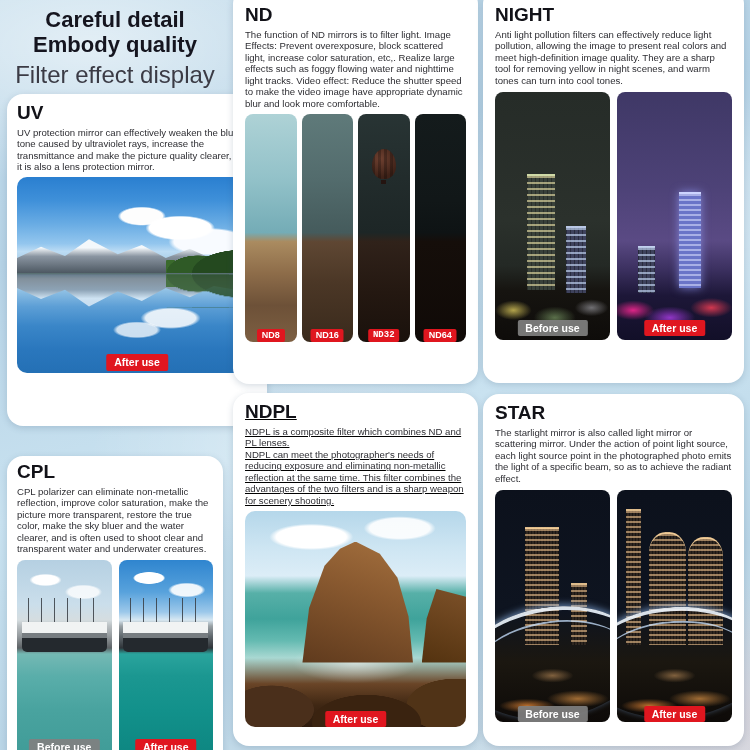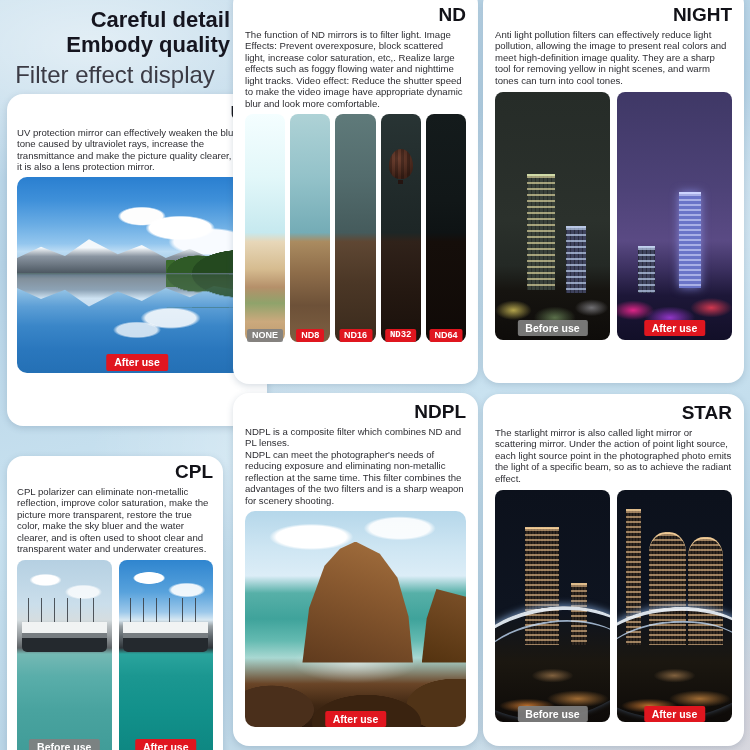--- a/index.html
+++ b/index.html
@@ -6,25 +6,25 @@
   .canvas{position:relative;width:750px;height:750px;overflow:hidden;
     font-family:"Liberation Sans",sans-serif;
     background:
       radial-gradient(420px 200px at 12% 6%, rgba(255,255,255,.55), rgba(255,255,255,0) 70%),
       radial-gradient(380px 180px at 85% 28%, rgba(255,255,255,.4), rgba(255,255,255,0) 70%),
       radial-gradient(300px 160px at 40% 60%, rgba(255,255,255,.35), rgba(255,255,255,0) 70%),
       radial-gradient(360px 200px at 95% 96%, rgba(235,190,190,.35), rgba(255,255,255,0) 70%),
       linear-gradient(165deg,#c4ddec 0%,#b6d3e6 28%,#c9e2f0 55%,#bad6e7 78%,#cfe0ea 100%);}
   .card{position:absolute;background:#fff;border-radius:16px;box-shadow:0 2px 7px rgba(50,80,110,.20);
     padding:10px 12px;box-sizing:border-box;overflow:hidden;}
-  .card-title{font-size:19px;font-weight:bold;color:#121218;text-align:right;margin:0 0 3px 0;line-height:1.15;}
+  .card-title{font-size:19px;font-weight:bold;color:#121218;text-align:left;margin:0 0 3px 0;line-height:1.15;}
   .body{font-size:9.6px;line-height:11.5px;color:#2e2e33;white-space:pre-line;margin:0;}
   
   .hdr{position:absolute;left:0;top:8px;width:230px;text-align:center;}
-  .hdr-title{font-size:22px;line-height:1.12;font-weight:bold;color:#15151f;white-space:pre-line;margin:0;text-align:right;}
+  .hdr-title{font-size:22px;line-height:1.12;font-weight:bold;color:#15151f;white-space:pre-line;margin:0;}
   .hdr-sub{font-size:24px;color:#3b3b45;margin:4px 0 0 0;font-weight:400;}
   .hdr-divider{width:26px;height:3px;border-radius:2px;margin:8px auto 0 auto;background:#D9A13C;}
   
   .photo{position:relative;border-radius:10px;overflow:hidden;}
   .pair{display:flex;gap:7px;}
   .pair .photo{flex:1;border-radius:8px;}
   
   .tag{position:absolute;left:50%;transform:translateX(-50%);bottom:4px;color:#fff;font-weight:bold;
     font-size:10.5px;line-height:1;padding:3px 8px;border-radius:2px;white-space:nowrap;z-index:5;}
   .tag.red{background:#E0161F;}
@@ -168,40 +168,37 @@
         <div class="ship"></div>
         <span class="tag red">After use</span>
       </div>
     </div>
   </section>
 
   <section class="card" style="left:233px;top:-12px;width:245px;height:396px;padding:16px 12px 10px 12px;">
     <h2 class="card-title">ND</h2>
     <p class="body">The function of ND mirrors is to filter light. Image Effects: Prevent overexposure, block scattered light, increase color saturation, etc,. Realize large effects such as foggy flowing water and nighttime light tracks. Video effect: Reduce the shutter speed to make the video image have appropriate dynamic blur and look more comfortable.</p>
     <div class="bars">
-      <div class="bar bar1">
-        <span class="tag gray small">NONE</span>
-      </div>
       <div class="bar bar2">
         <span class="tag red small">ND8</span>
       </div>
       <div class="bar bar3">
         <span class="tag red small">ND16</span>
       </div>
       <div class="bar bar4">
         <div class="balloon"></div>
         <span class="tag red small">ND32</span>
       </div>
       <div class="bar bar5">
         <span class="tag red small">ND64</span>
       </div>
     </div>
   </section>
 
-  <section class="card" style="left:233px;top:393px;width:245px;height:353px;padding:8px 12px;">
+  <section class="card" style="left:233px;top:393px;width:245px;height:353px;padding:8px 12px;text-decoration:underline;">
     <h2 class="card-title">NDPL</h2>
     <p class="body">NDPL is a composite filter which combines ND and PL lenses.
 NDPL can meet the photographer's needs of reducing exposure and eliminating non-metallic reflection at the same time. This filter combines the advantages of the two filters and is a sharp weapon for scenery shooting.</p>
     <div class="photo ndpl" style="margin-top:5px;">
       <div class="rock-main"></div>
       <div class="rock-side"></div>
       <span class="tag red" style="bottom:0;">After use</span>
     </div>
   </section>
 

